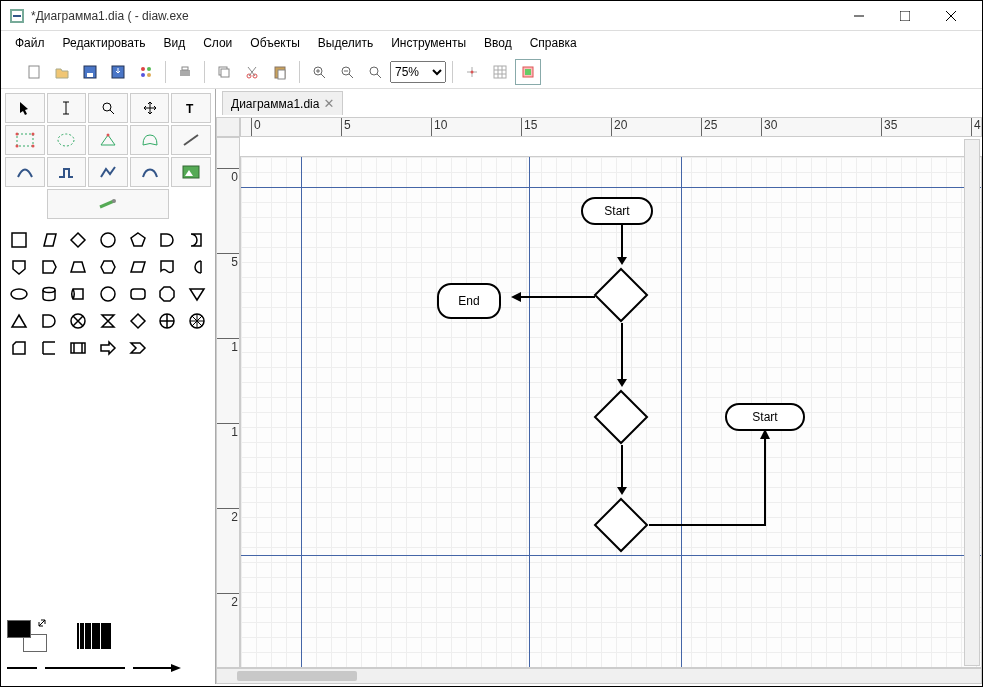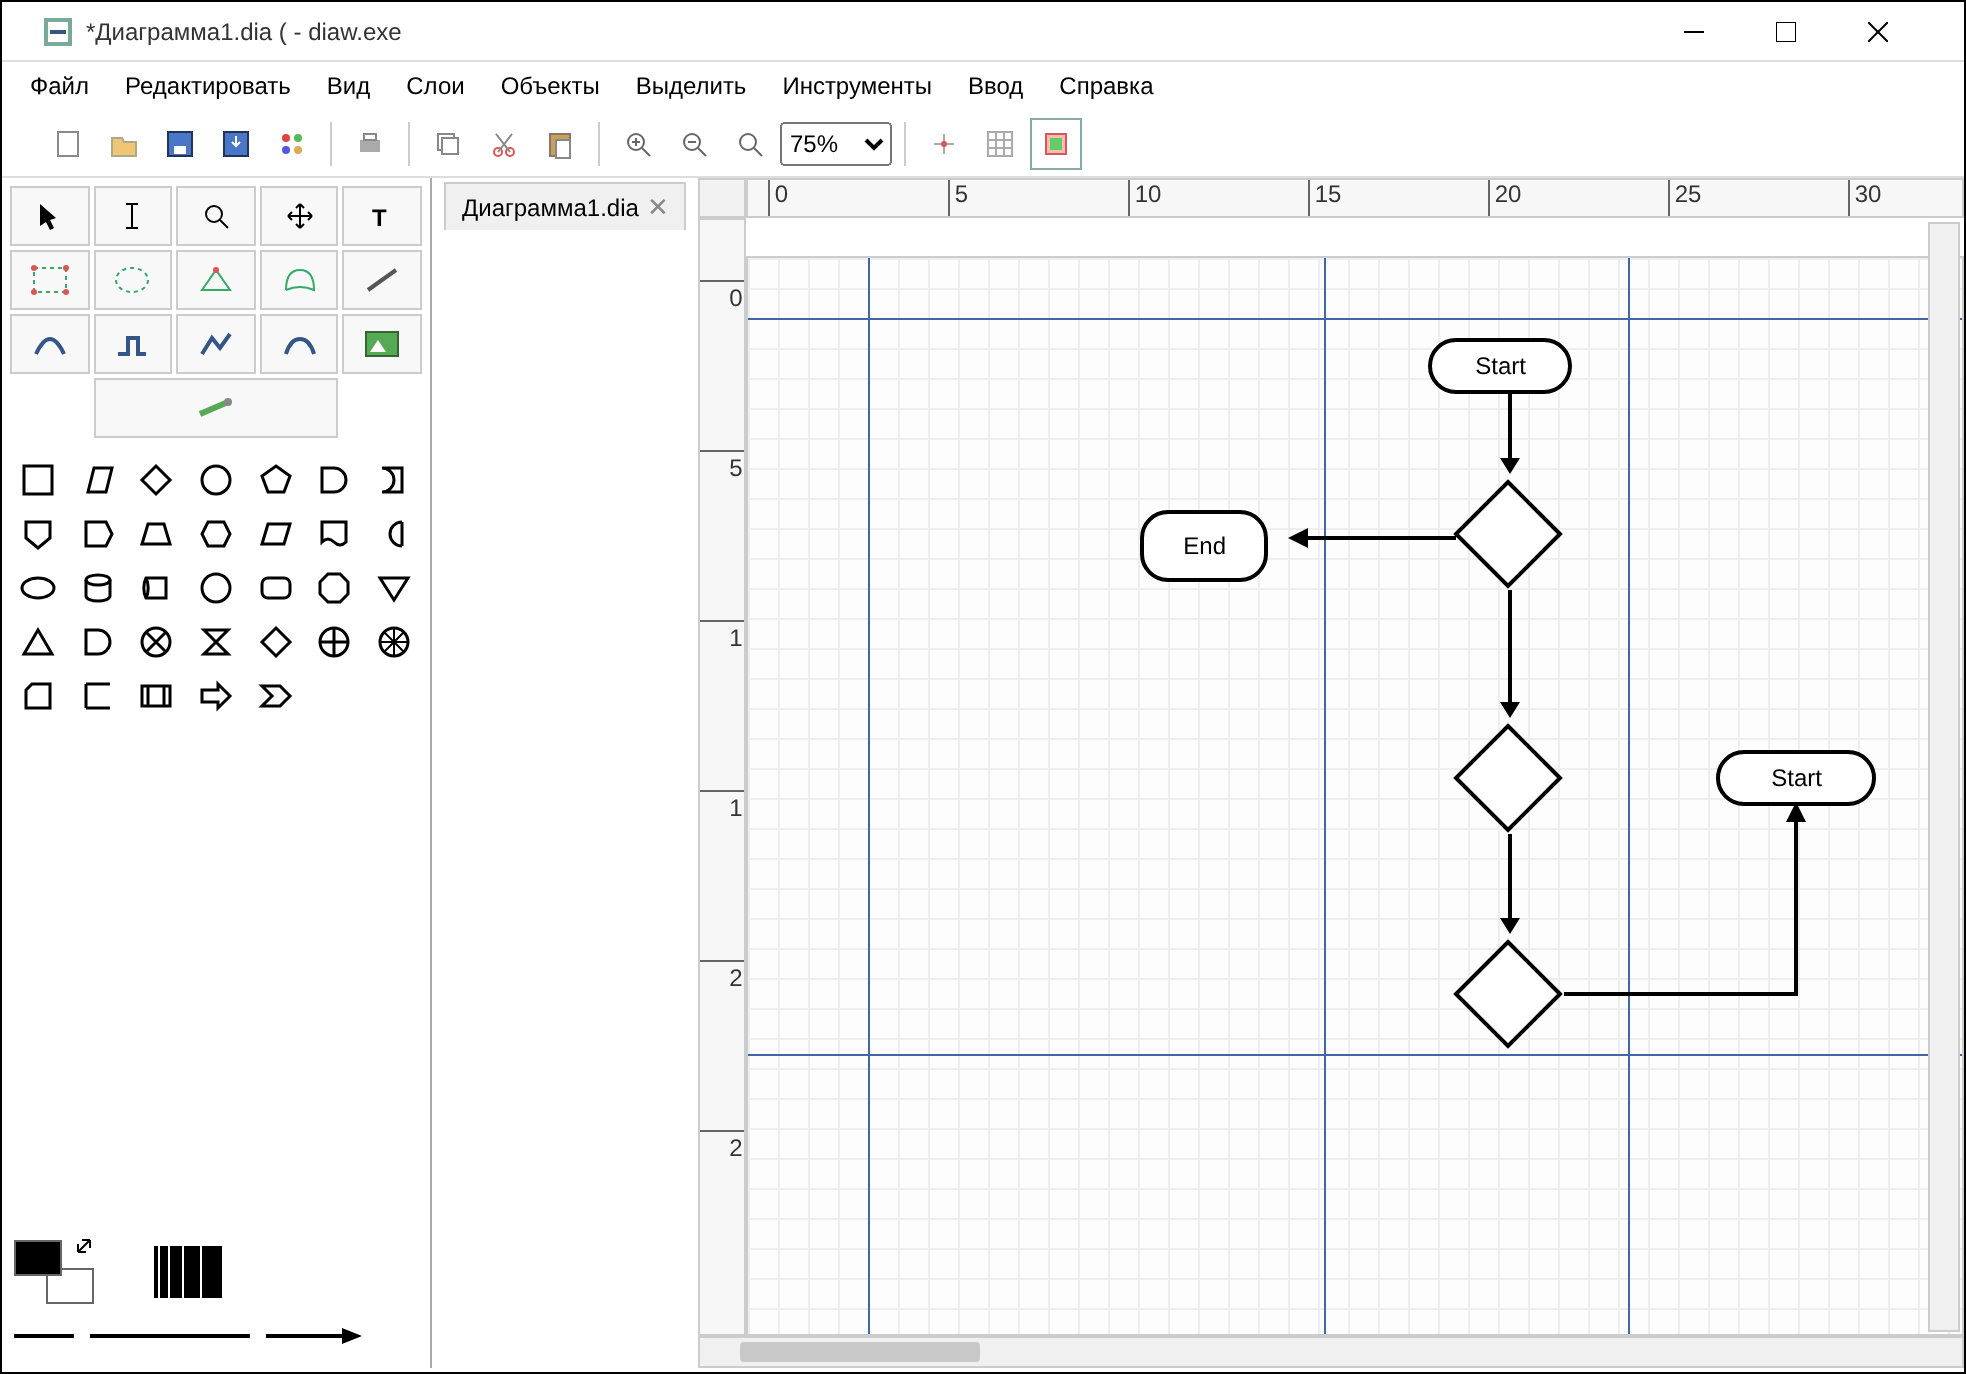--- a/index.html
+++ b/index.html
@@ -1,37 +1,37 @@
 <!DOCTYPE html>
 <html><head>
 <meta charset="utf-8">
 <style>
 * { box-sizing: border-box; margin: 0; padding: 0; font-family: "Segoe UI", Tahoma, sans-serif; font-size: 12px; }
 body { background: #fff; width: 983px; height: 687px; overflow: hidden; border: 1px solid #000; }
 
 
-.titlebar { height: 30px; display: flex; align-items: center; padding: 0 20px; border-bottom: 1px solid #ddd; }
+.titlebar { height: 30px; display: flex; align-items: center; padding: 0 8px; border-bottom: 1px solid #ddd; }
 .titlebar .app-icon { width: 16px; height: 16px; margin-right: 6px; }
 .titlebar .title { flex: 1; font-size: 12px; color: #333; }
 .titlebar .winbtn { width: 46px; height: 30px; display: flex; align-items: center; justify-content: center; cursor: pointer; }
 
 
 .menubar { height: 24px; display: flex; align-items: center; padding: 0 8px; gap: 6px; }
 .menubar .menuitem { padding: 2px 6px; cursor: pointer; }
 
 
 .toolbar { height: 34px; display: flex; align-items: center; padding: 0 20px; gap: 2px; border-bottom: 1px solid #ddd; }
 .toolbar .tbtn { width: 26px; height: 26px; display: flex; align-items: center; justify-content: center; cursor: pointer; border: 1px solid transparent; }
 .toolbar .sep { width: 1px; height: 22px; background: #ccc; margin: 0 4px; }
 .toolbar select { height: 22px; width: 56px; }
 
 
 .main { display: flex; height: calc(100% - 30px - 24px - 34px - 2px); }
 .left { width: 215px; border-right: 1px solid #aaa; display: flex; flex-direction: column; }
-.right { flex: 1; display: flex; flex-direction: row; }
+.right { flex: 1; display: flex; flex-direction: column; }
 
 
 .toolgrid { display: grid; grid-template-columns: repeat(5, 1fr); gap: 2px; padding: 4px; }
 .toolgrid .cell { height: 30px; border: 1px solid #ccc; display: flex; align-items: center; justify-content: center; cursor: pointer; background: #f8f8f8; }
 .toolgrid .cell.wide { grid-column: span 5; }
 
 
 .shapeset { padding: 2px 4px; }
 .shapeset select { width: 100%; height: 22px; }
 
@@ -540,21 +540,21 @@
     </div>
     <div class="canvaswrap">
       <div class="corner"></div>
       <div class="ruler-h">
         <div class="tick" style="left:10px">0</div>
         <div class="tick" style="left:100px">5</div>
         <div class="tick" style="left:190px">10</div>
         <div class="tick" style="left:280px">15</div>
         <div class="tick" style="left:370px">20</div>
         <div class="tick" style="left:460px">25</div>
-        <div class="tick" style="left:550px">30</div>
+        <div class="tick" style="left:520px">30</div>
         <div class="tick" style="left:640px">35</div>
         <div class="tick" style="left:730px">40</div>
       </div>
       <div class="ruler-v">
         <div class="tick" style="top:30px">0</div>
         <div class="tick" style="top:115px">5</div>
         <div class="tick" style="top:200px">1</div>
         <div class="tick" style="top:285px">1</div>
         <div class="tick" style="top:370px">2</div>
         <div class="tick" style="top:455px">2</div>

